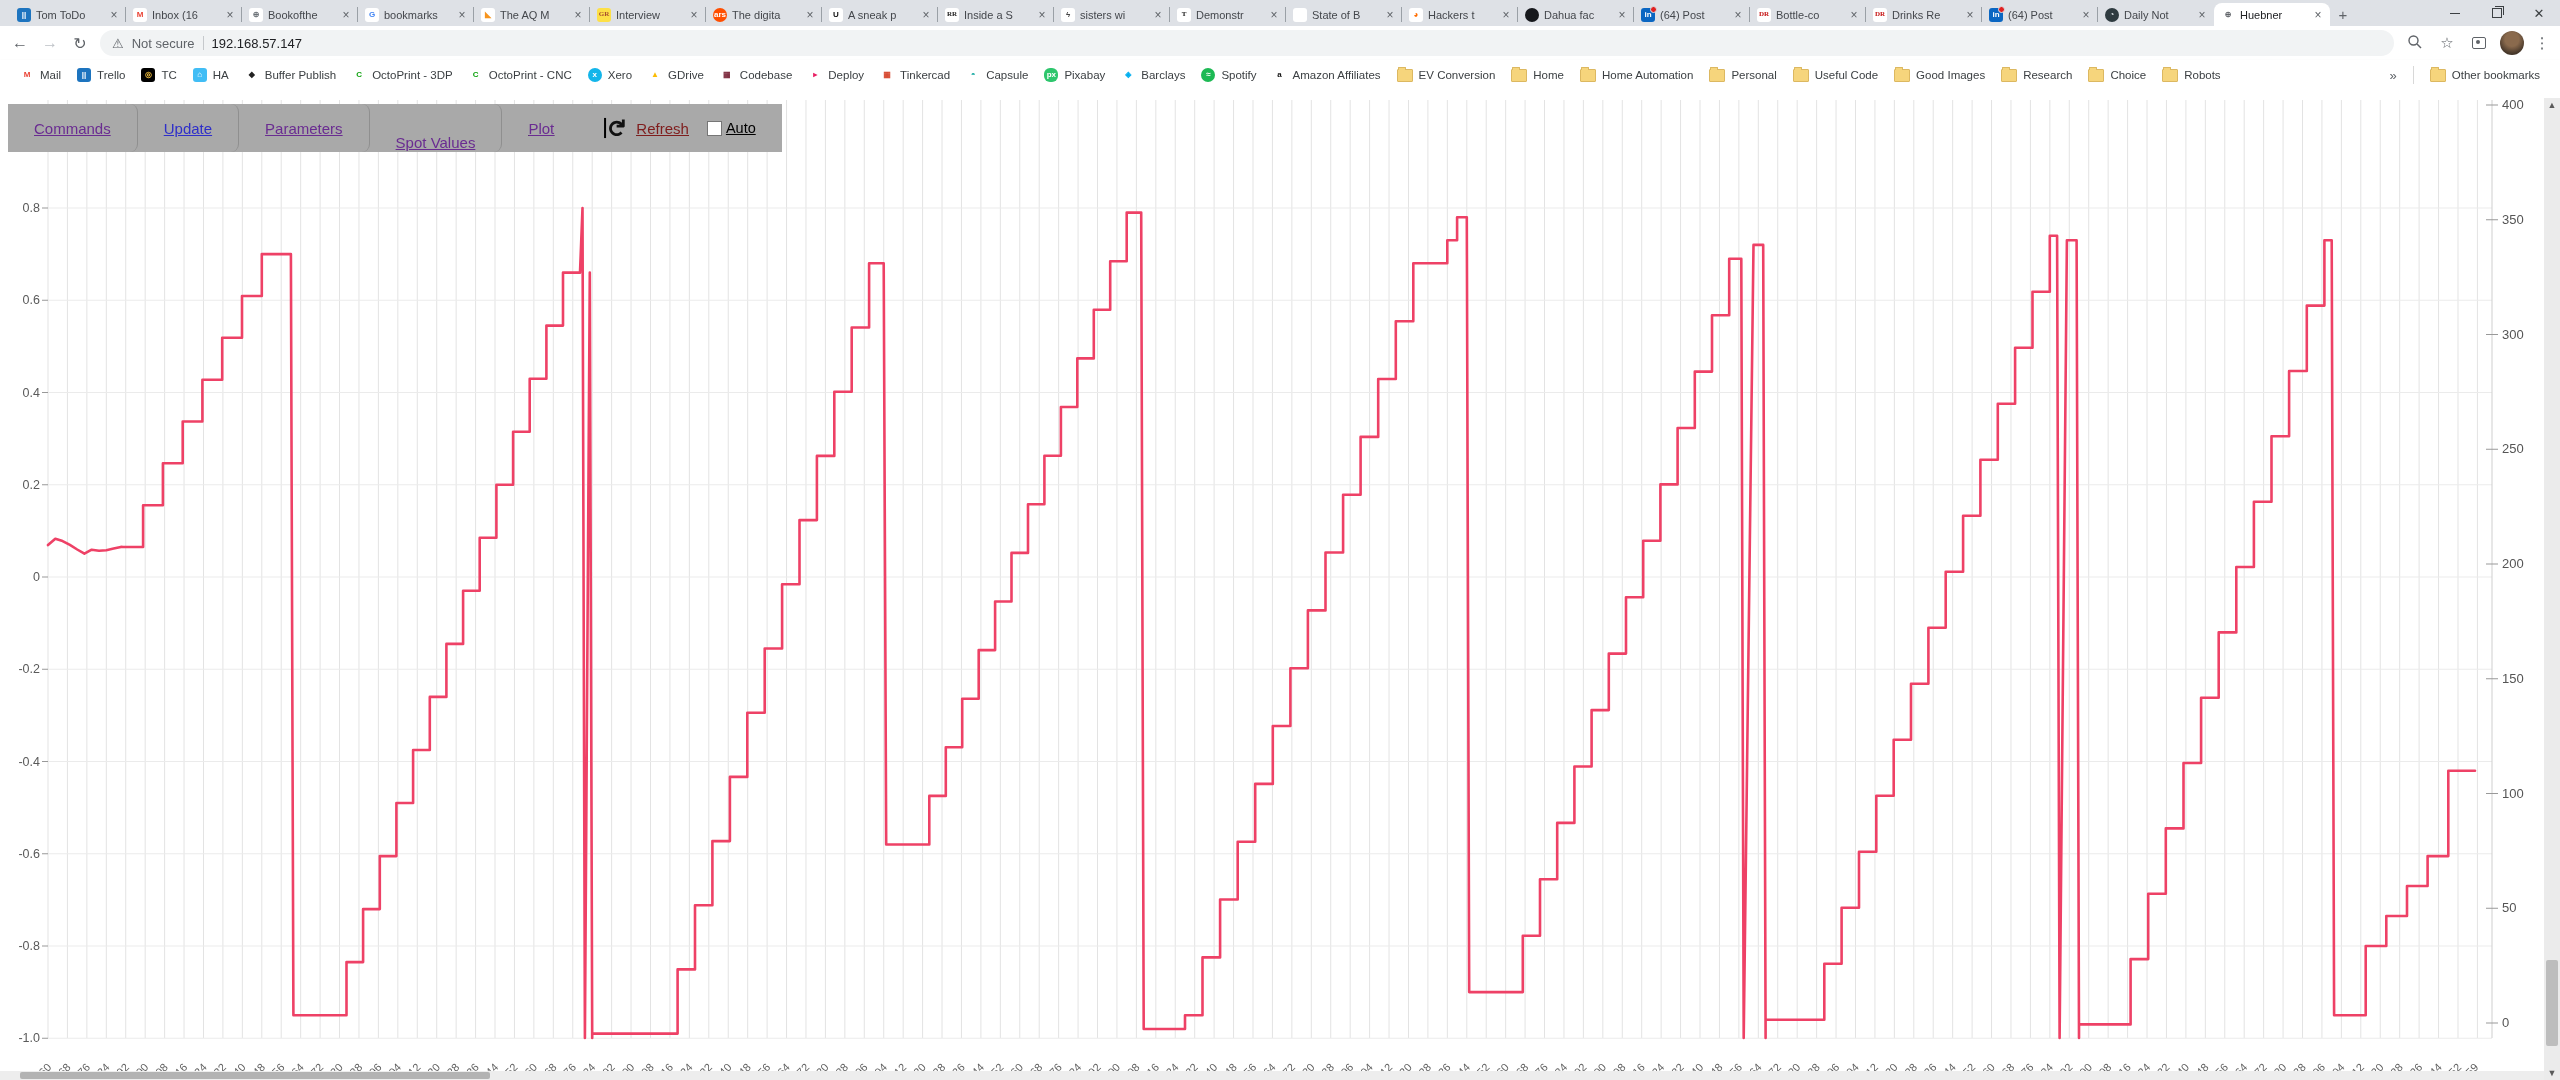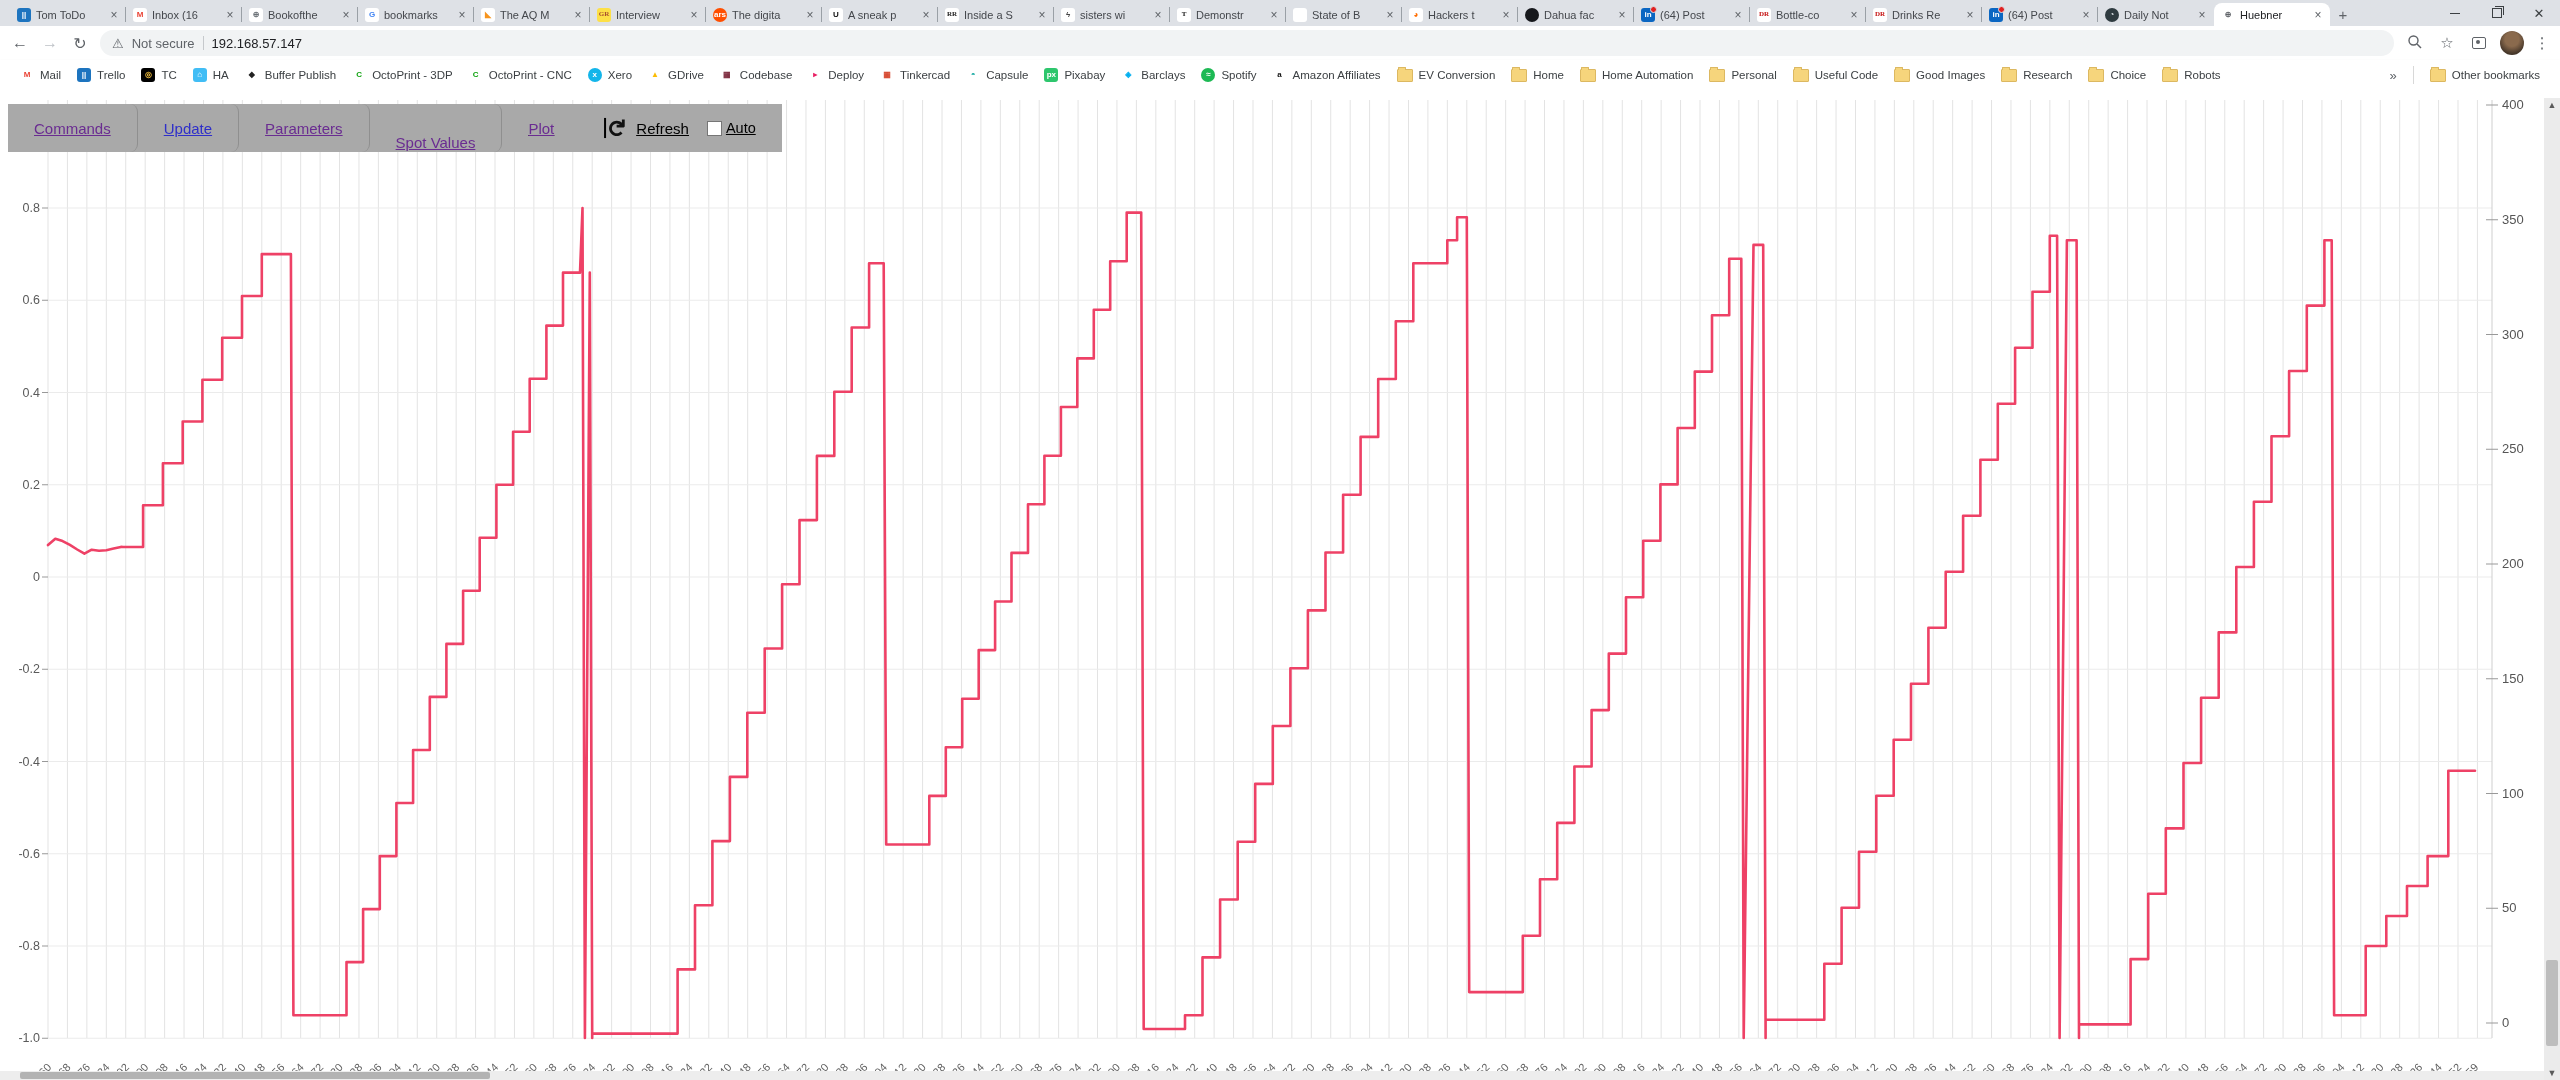--- a/index.html
+++ b/index.html
@@ -276,21 +276,21 @@
       </div>
       <div class="bm">
         <span class="bmic" style="background: rgb(255, 255, 255); color: rgb(214, 69, 44);">▦</span>
         <span>Tinkercad</span>
       </div>
       <div class="bm">
         <span class="bmic" style="background: rgb(255, 255, 255); color: rgb(16, 167, 160);">◓</span>
         <span>Capsule</span>
       </div>
       <div class="bm">
-        <span class="bmic" style="background: rgb(46, 198, 109); color: rgb(255, 255, 255);">px</span>
+        <span class="bmic" style="background: rgb(46, 198, 109); color: rgb(255, 255, 255); border-radius: 6px;">px</span>
         <span>Pixabay</span>
       </div>
       <div class="bm">
         <span class="bmic" style="background: rgb(255, 255, 255); color: rgb(0, 174, 239);">◈</span>
         <span>Barclays</span>
       </div>
       <div class="bm">
         <span class="bmic rnd" style="background: rgb(29, 185, 84); color: rgb(255, 255, 255);">≈</span>
         <span>Spotify</span>
       </div>
@@ -665,21 +665,21 @@
         </div>
         <div class="cell">
           <a style="color: rgb(106, 44, 145); margin-top: 28px;">Spot Values</a>
         </div>
         <div class="cell">
           <a style="color: rgb(106, 44, 145);">Plot</a>
         </div>
       </div>
     <div class="cell">
       <span class="refresh-ic">↻</span>
-      <a id="refresh-link" style="color: #000000;">Refresh</a>
+      <a id="refresh-link" style="color: #7f1d1d;">Refresh</a>
       <span class="autobox">
         <span class="cb"></span>
         <span>Auto</span>
       </span>
     </div>
   </div>
 
   <div class="vscroll">
     <span class="arrow up">▲</span>
     <span class="arrow down">▼</span>

